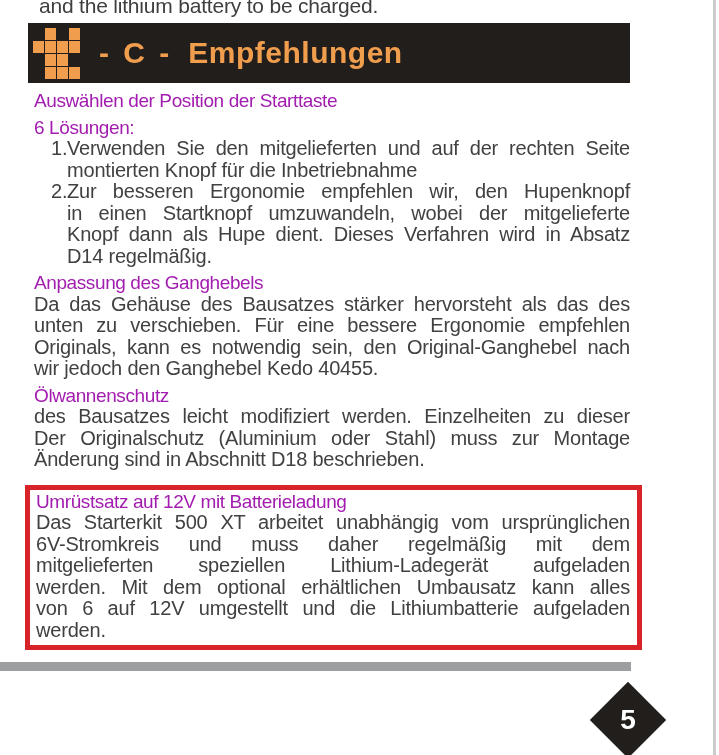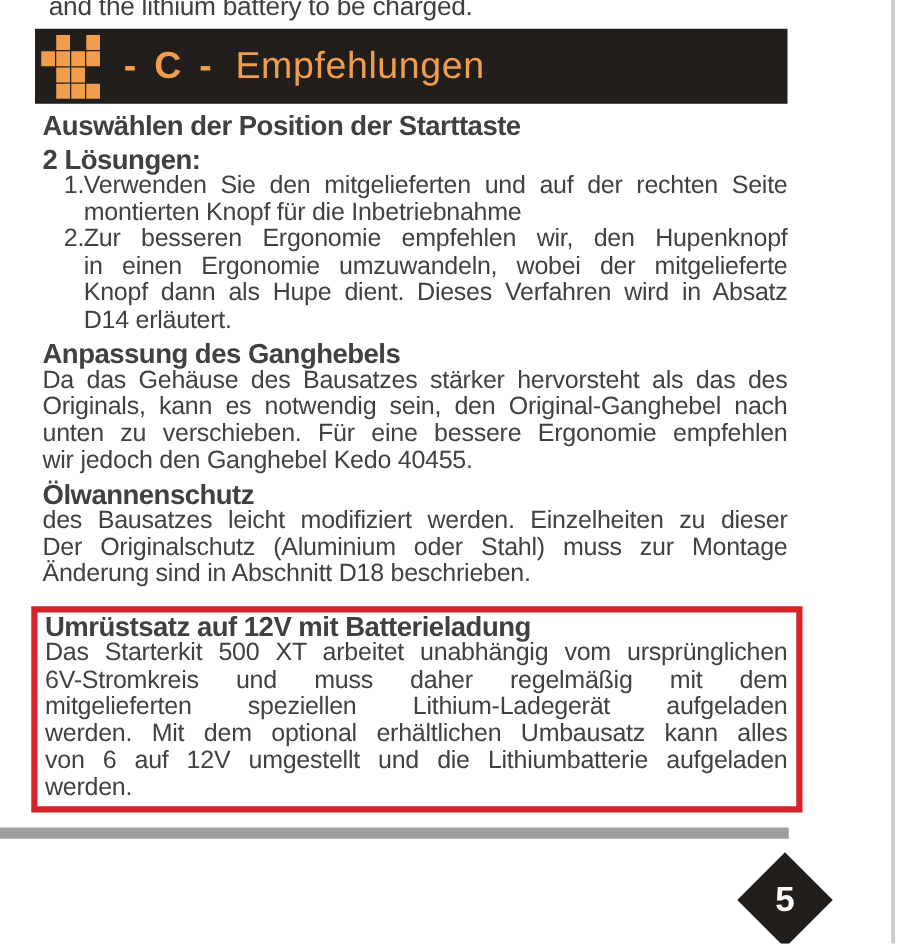--- a/index.html
+++ b/index.html
@@ -21,31 +21,31 @@
     margin-left:5px;display:grid;
     grid-template-columns:repeat(4,11px);grid-auto-rows:12px;gap:1px;
   }
   .icon-grid .cell{width:11px;height:12px;}
   .icon-grid .on{background:#f09e4e;}
   .hdr-prefix{
     color:#f09e4e;font-weight:bold;font-size:30px;margin-left:19px;
     letter-spacing:3px;white-space:nowrap;
   }
   .hdr-title{
-    color:#f09e4e;font-weight:normal;font-size:30px;margin-left:16px;
+    color:#f09e4e;font-weight:bold;font-size:30px;margin-left:16px;
     letter-spacing:0.5px;white-space:nowrap;
   }
   
   .content{
     position:absolute;left:34px;top:86px;width:596px;
     font-size:20px;line-height:21.5px;color:#414141;
   }
   .sec-heading{
-    margin:5px 0 0 0;font-size:22px;line-height:21.5px;
-    font-weight:bold;color:#404040;letter-spacing:-0.4px;text-align:left;
+    margin:5px 0 0 0;font-size:19px;line-height:21.5px;
+    font-weight:normal;color:#a21caf;letter-spacing:-0.4px;text-align:left;
   }
   .sec-heading.first{margin-top:4px;}
   .para{margin:0;}
   .tline{
     text-align:justify;text-align-last:justify;letter-spacing:-0.2px;
     height:21.5px;overflow:visible;white-space:nowrap;
   }
   .tline-last{text-align-last:left;}
   
   .num-item{position:relative;padding-left:33px;}
@@ -100,46 +100,46 @@
         <span class="cell on"></span>
       </div>
     <span class="hdr-prefix">- C -</span>
     <span class="hdr-title">Empfehlungen</span>
   </div>
 
   <div class="content">
 
     <div class="sec-heading first">Auswählen der Position der Starttaste</div>
 
-    <div class="sec-heading">2 Lösungen:</div>
+    <div class="sec-heading">6 Lösungen:</div>
 
     <div class="num-list">
       <div class="num-item">
         <span class="num">1.</span>
         <div class="para">
             <div class="tline">Verwenden Sie den mitgelieferten und auf der rechten Seite</div>
             <div class="tline tline-last">montierten Knopf für die Inbetriebnahme</div>
           </div>
       </div>
       <div class="num-item">
         <span class="num">2.</span>
         <div class="para">
             <div class="tline">Zur besseren Ergonomie empfehlen wir, den Hupenknopf</div>
-            <div class="tline">in einen Ergonomie umzuwandeln, wobei der mitgelieferte</div>
+            <div class="tline">in einen Startknopf umzuwandeln, wobei der mitgelieferte</div>
             <div class="tline">Knopf dann als Hupe dient. Dieses Verfahren wird in Absatz</div>
-            <div class="tline tline-last">D14 erläutert.</div>
+            <div class="tline tline-last">D14 regelmäßig.</div>
           </div>
       </div>
     </div>
 
     <div class="sec-heading">Anpassung des Ganghebels</div>
     <div class="para">
         <div class="tline">Da das Gehäuse des Bausatzes stärker hervorsteht als das des</div>
+        <div class="tline">unten zu verschieben. Für eine bessere Ergonomie empfehlen</div>
         <div class="tline">Originals, kann es notwendig sein, den Original-Ganghebel nach</div>
-        <div class="tline">unten zu verschieben. Für eine bessere Ergonomie empfehlen</div>
         <div class="tline tline-last">wir jedoch den Ganghebel Kedo 40455.</div>
       </div>
 
     <div class="sec-heading">Ölwannenschutz</div>
     <div class="para">
         <div class="tline">des Bausatzes leicht modifiziert werden. Einzelheiten zu dieser</div>
         <div class="tline">Der Originalschutz (Aluminium oder Stahl) muss zur Montage</div>
         <div class="tline tline-last">Änderung sind in Abschnitt D18 beschrieben.</div>
       </div>
 

